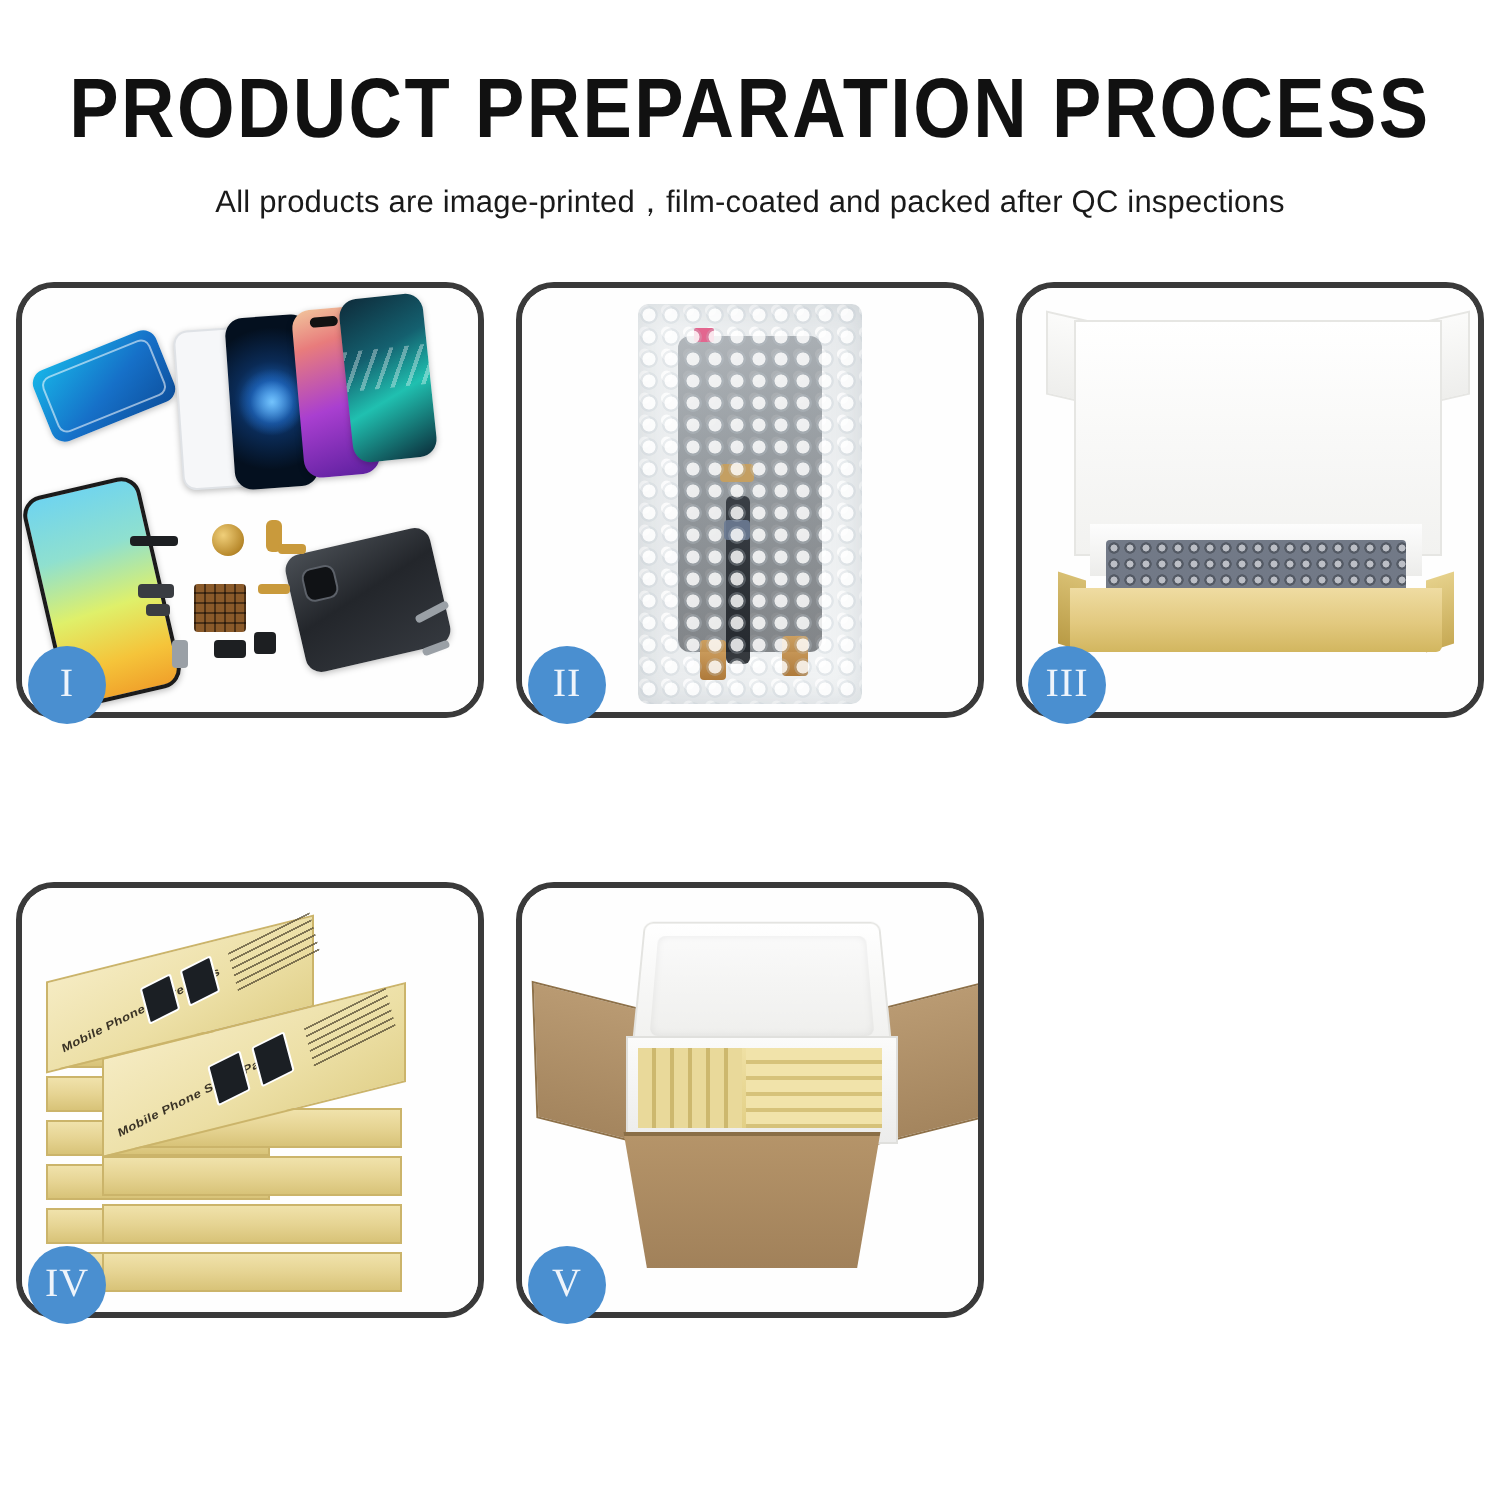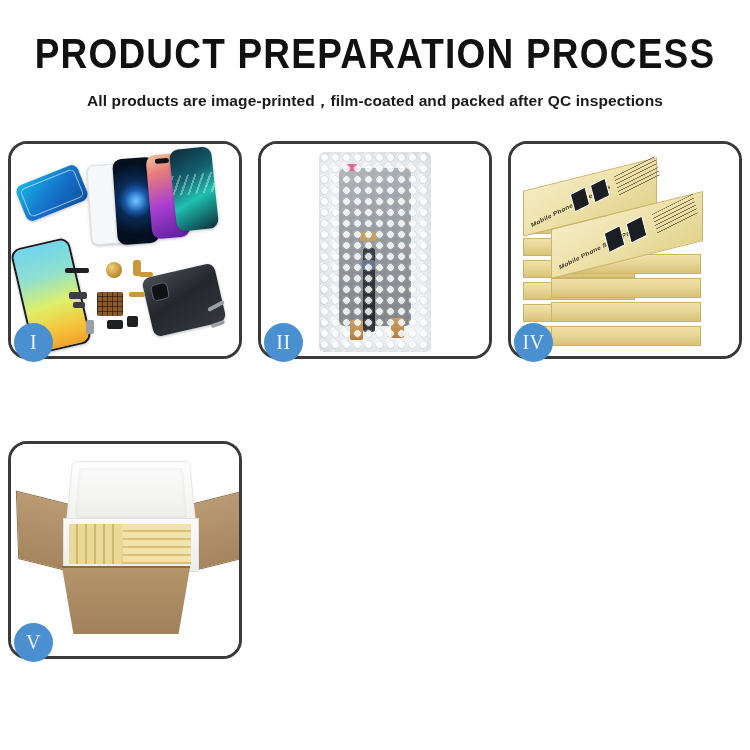--- a/index.html
+++ b/index.html
@@ -28,21 +28,21 @@
     letter-spacing: 1.2px;
     color: #111111;
     line-height: 1.1;
     margin: 0;
     transform: scaleY(1.14);
     transform-origin: center top;
   }
   .page-subtitle {
     font-family: "Liberation Sans", sans-serif;
     font-size: 15.5px;
-    font-weight: 700;
+    font-weight: 400;
     color: #1a1a1a;
     margin: 18px 0 0 0;
     letter-spacing: 0.1px;
   }
 
   
   .grid {
     position: absolute;
     top: 141px;
     left: 8px;
@@ -435,20 +435,33 @@
         <div class="lcd-chip"></div>
         <div class="lcd-tapeA"></div>
         <div class="lcd-tapeB"></div>
         <div class="pink-tab"></div>
         <div class="bag-bubbles"></div>
       </div>
     </div>
     <div class="badge">II</div>
   </div>
 
+  <div class="panel">
+    <div class="panel-inner">
+      <div class="box3-earL"></div>
+      <div class="box3-earR"></div>
+      <div class="box3-lidback"></div>
+      <div class="box3-foam"></div>
+      <div class="box3-bubble"></div>
+      <div class="box3-sideL"></div>
+      <div class="box3-sideR"></div>
+      <div class="box3-front"></div>
+    </div>
+    <div class="badge">III</div>
+  </div>
 
   <div class="panel">
     <div class="panel-inner">
       <div class="stack">
 
         <div class="sbox" style="left:4px;  top:58px;  width:110px; height:16px;"></div>
         <div class="sbox" style="left:4px;  top:80px;  width:110px; height:16px;"></div>
         <div class="sbox" style="left:4px;  top:102px; width:110px; height:16px;"></div>
         <div class="sbox" style="left:4px;  top:124px; width:110px; height:16px;"></div>
         <div class="sbox" style="left:4px;  top:146px; width:110px; height:16px;"></div>

